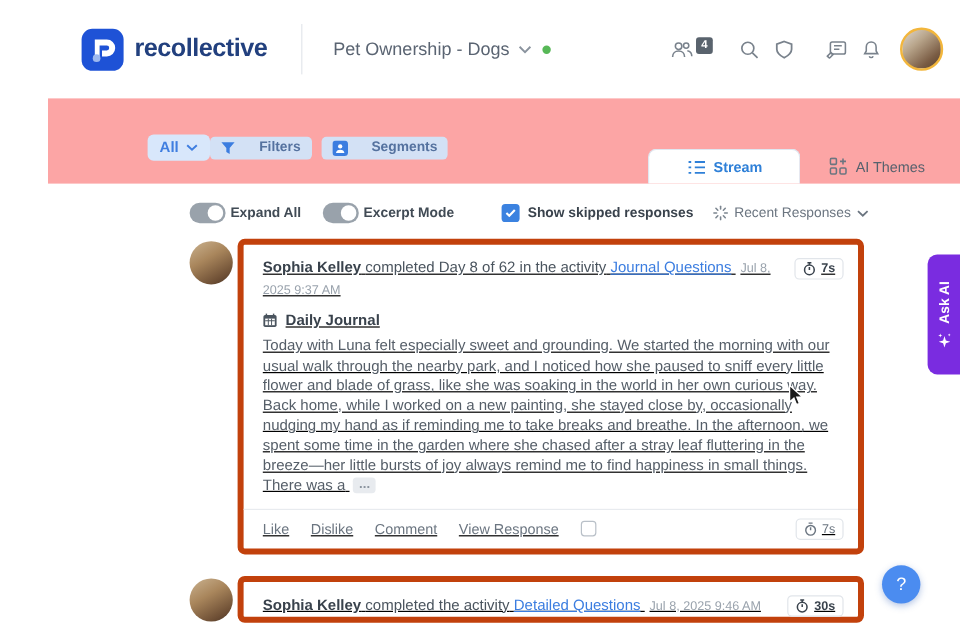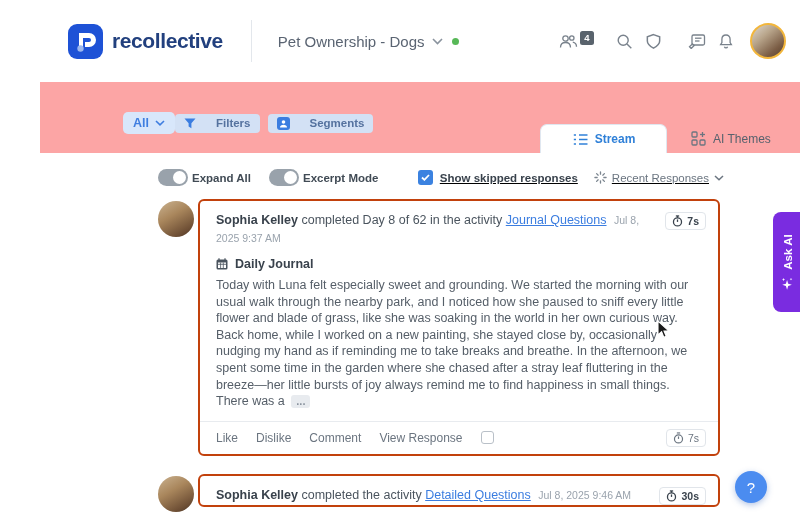--- a/index.html
+++ b/index.html
@@ -49,32 +49,32 @@
     color:#2f80d8; font-weight:bold; }
 
   
   .content { background:#fff; }
   .controls-row { display:flex; align-items:center; margin:16px 0 13px 118px; width:566px; }
   .toggle-group { display:flex; align-items:center; gap:4px; cursor:pointer; }
   .toggle-group + .toggle-group { margin-left:18px; }
   .toggle { width:30px; height:17px; border-radius:9px; background:#99a2ab; position:relative; }
   .toggle .knob { position:absolute; top:2px; right:2px; width:13px; height:13px; border-radius:50%; background:#fff; }
   .toggle-label { font-size:11.5px; font-weight:bold; color:#414b55; }
-  .ctrl-right { margin-left:auto; display:flex; align-items:center;text-decoration:underline; }
+  .ctrl-right { margin-left:auto; display:flex; align-items:center; }
   .checkbox-checked { width:15px; height:15px; border-radius:3px; background:#3b82e0; display:flex;
     align-items:center; justify-content:center; cursor:pointer; }
   .cb-label { font-size:11.5px; font-weight:bold; color:#39424c; margin-left:7px; }
   .sort-group { display:flex; align-items:center; margin-left:16px; cursor:pointer; }
   .sort-label { font-size:11.5px; color:#6b7580; margin-left:5px; }
 
   .card-row { position:relative; margin-left:158px; width:522px; }
   .card-row + .card-row { margin-top:18px; }
   .avatar-card { position:absolute; left:-40px; top:2px; width:36px; height:36px; border-radius:50%;
     background:linear-gradient(150deg,#cbb391 0%,#a9865c 40%,#6e4f35 80%,#473223 100%); cursor:pointer; }
-  .card { background:#fff; border:2px solid #c2410c; border-radius:6px; }
+  .card { background:#fff; border:5px solid #c2410c; border-radius:6px;text-decoration:underline; }
   .card-head { display:flex; align-items:flex-start; padding:11px 12px 0 16px; }
   .head-text { font-size:12.5px; color:#4a545e; line-height:1.4; }
   .author { font-weight:bold; color:#39424c; cursor:pointer; }
   .activity-link { color:#3b7de0; text-decoration:underline; cursor:pointer; }
   .timestamp { font-size:10.5px; color:#9aa3ad; margin-left:4px; }
   .duration-badge { margin-left:auto; flex-shrink:0; display:flex; align-items:center; gap:4px;
     border:1px solid #e1e5ea; border-radius:4px; padding:2px 6px; font-size:10.5px; font-weight:bold;
     color:#39424c; background:#fff; }
   .section-row { display:flex; align-items:center; gap:7px; padding:10px 16px 0; font-weight:bold;
     font-size:12.5px; color:#39424c; }

